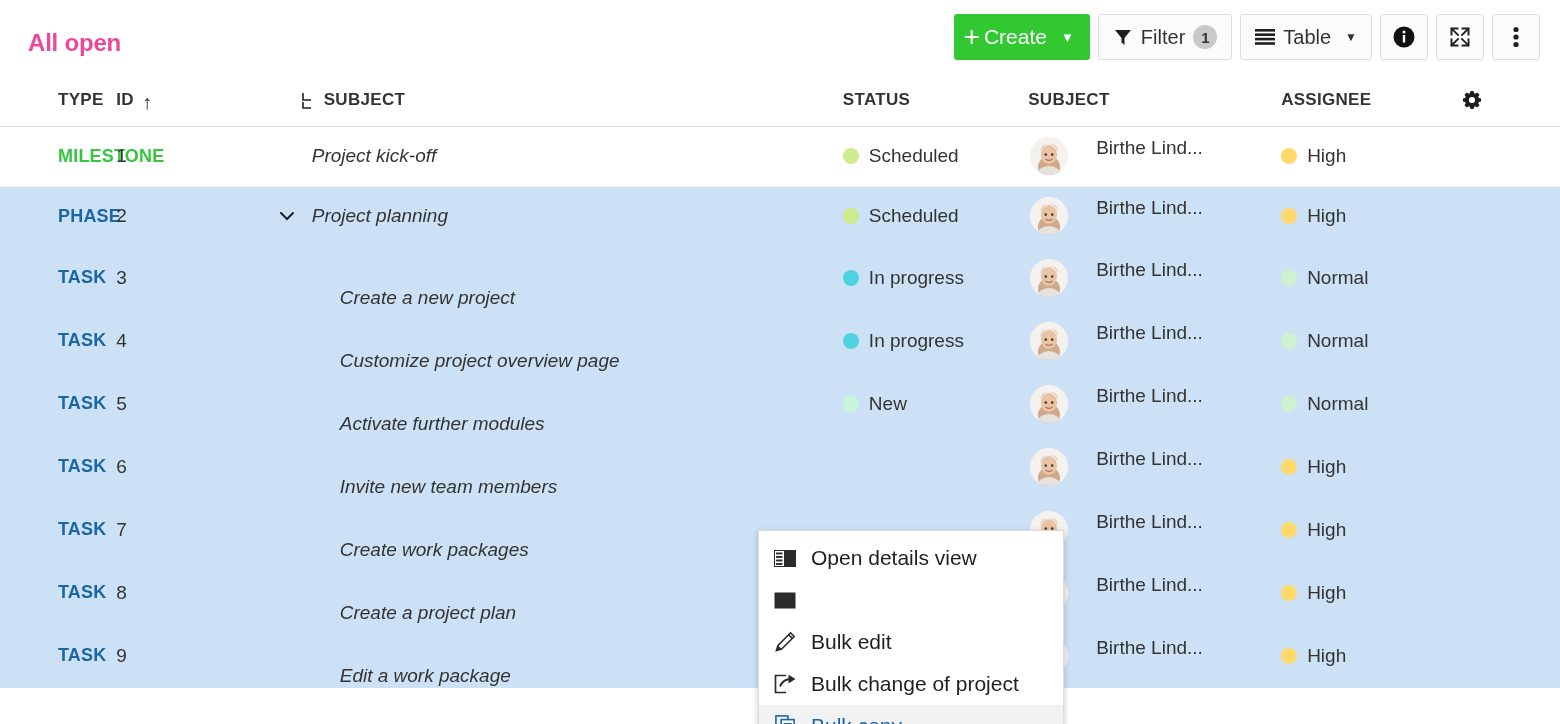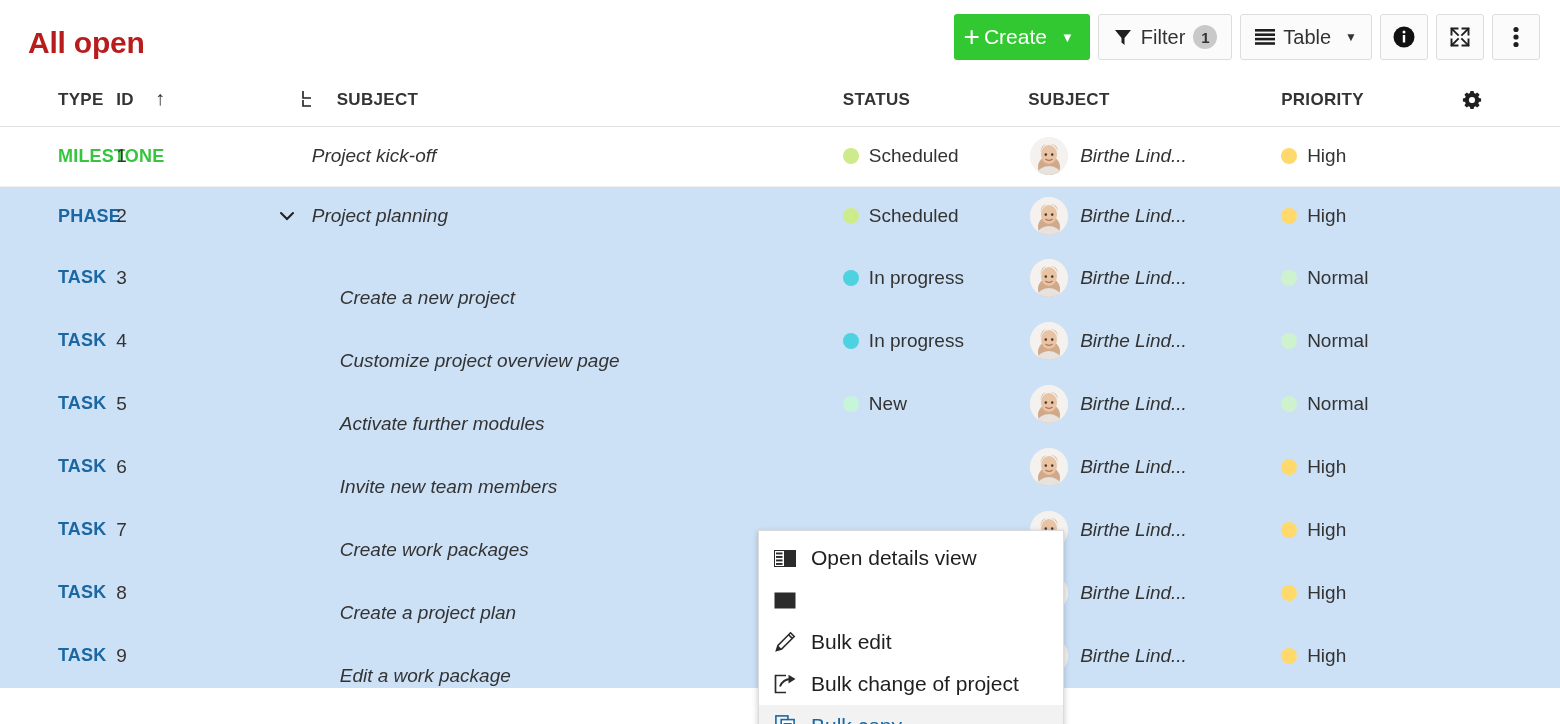--- a/index.html
+++ b/index.html
@@ -13,23 +13,23 @@
 
   
   #toolbar {
     position: relative;
     height: 74px;
     display: flex;
     align-items: center;
     padding: 0 20px 0 28px;
   }
   #page-title {
-    font-size: 30px;
+    font-size: 24px;
     font-weight: bold;
-    color: #b91c1c;
+    color: #ec4899;
     letter-spacing: -0.2px;
     flex: 1 1 auto;
     line-height: 1;
     margin-top: 11px;
   }
   .tb-group { display: flex; align-items: center; gap: 8px; }
 
   .btn-create {
     display: flex; align-items: center; gap: 2px;
     height: 46px;
@@ -88,21 +88,21 @@
     height: 52px;
   }
   .c-type  { width: 112px; padding-left: 58px !important; }
   .c-id    { width: 140px; }
   .c-subj  { width: 548px; }
   .c-status{ width: 190px; }
   .c-assign{ width: 232px; }
   .c-prio  { width: 186px; }
   .c-gear  { width: 94px; }
 
-  .th-inner { display: flex; align-items: flex-start; gap: 21px; }
+  .th-inner { display: flex; align-items: flex-end; gap: 8px; }
   .sort-arrow { font-size: 20px; color: #333; line-height: 0.8; }
 
   tbody tr { height: 60px; }
   tbody td {
     font-size: 19px;
     color: #333333;
     border-bottom: 1px solid #f0f0f0;
     vertical-align: middle;
     padding: 0;
   }
@@ -123,21 +123,21 @@
 
   .dot {
     display: inline-block;
     width: 16px; height: 16px;
     border-radius: 50%;
     margin-right: 10px;
     vertical-align: -2px;
   }
   .cellpad { padding-left: 12px; }
 
-  .assignee { display: flex; align-items: center; gap: 12px; padding-left: 2px; font-style: italic; }
+  .assignee { display: flex; gap: 28px; padding-left: 2px; }
   .avatar {
     width: 38px; height: 38px; border-radius: 50%;
     background: #f3f1ef;
     overflow: hidden; flex: 0 0 auto;
     position: relative;
   }
   .avatar svg { display: block; }
 
   
   #ctx-menu {
@@ -270,21 +270,21 @@
             <span>SUBJECT</span>
           </span>
         </th>
         <th>
           <span class="cellpad">STATUS</span>
         </th>
         <th>
           <span>SUBJECT</span>
         </th>
         <th>
-          <span class="cellpad">PRIORITY</span>
+          <span class="cellpad">ASSIGNEE</span>
         </th>
         <th>
           <span>
             <svg class="ico" width="20" height="20" viewBox="0 0 20 20">
               <path fill="#1f1f1f" d="M11.6 0.9h-3.2l-0.45 2.2 -1.4 0.6 -1.85-1.3 -2.3 2.3 1.3 1.85 -0.6 1.4 -2.2 0.45v3.2l2.2 0.45 0.6 1.4 -1.3 1.85 2.3 2.3 1.85-1.3 1.4 0.6 0.45 2.2h3.2l0.45-2.2 1.4-0.6 1.85 1.3 2.3-2.3 -1.3-1.85 0.6-1.4 2.2-0.45v-3.2l-2.2-0.45 -0.6-1.4 1.3-1.85 -2.3-2.3 -1.85 1.3 -1.4-0.6z"></path>
               <circle cx="10" cy="10" r="3.1" fill="#ffffff"></circle>
             </svg>
           </span>
         </th>
       </tr>

